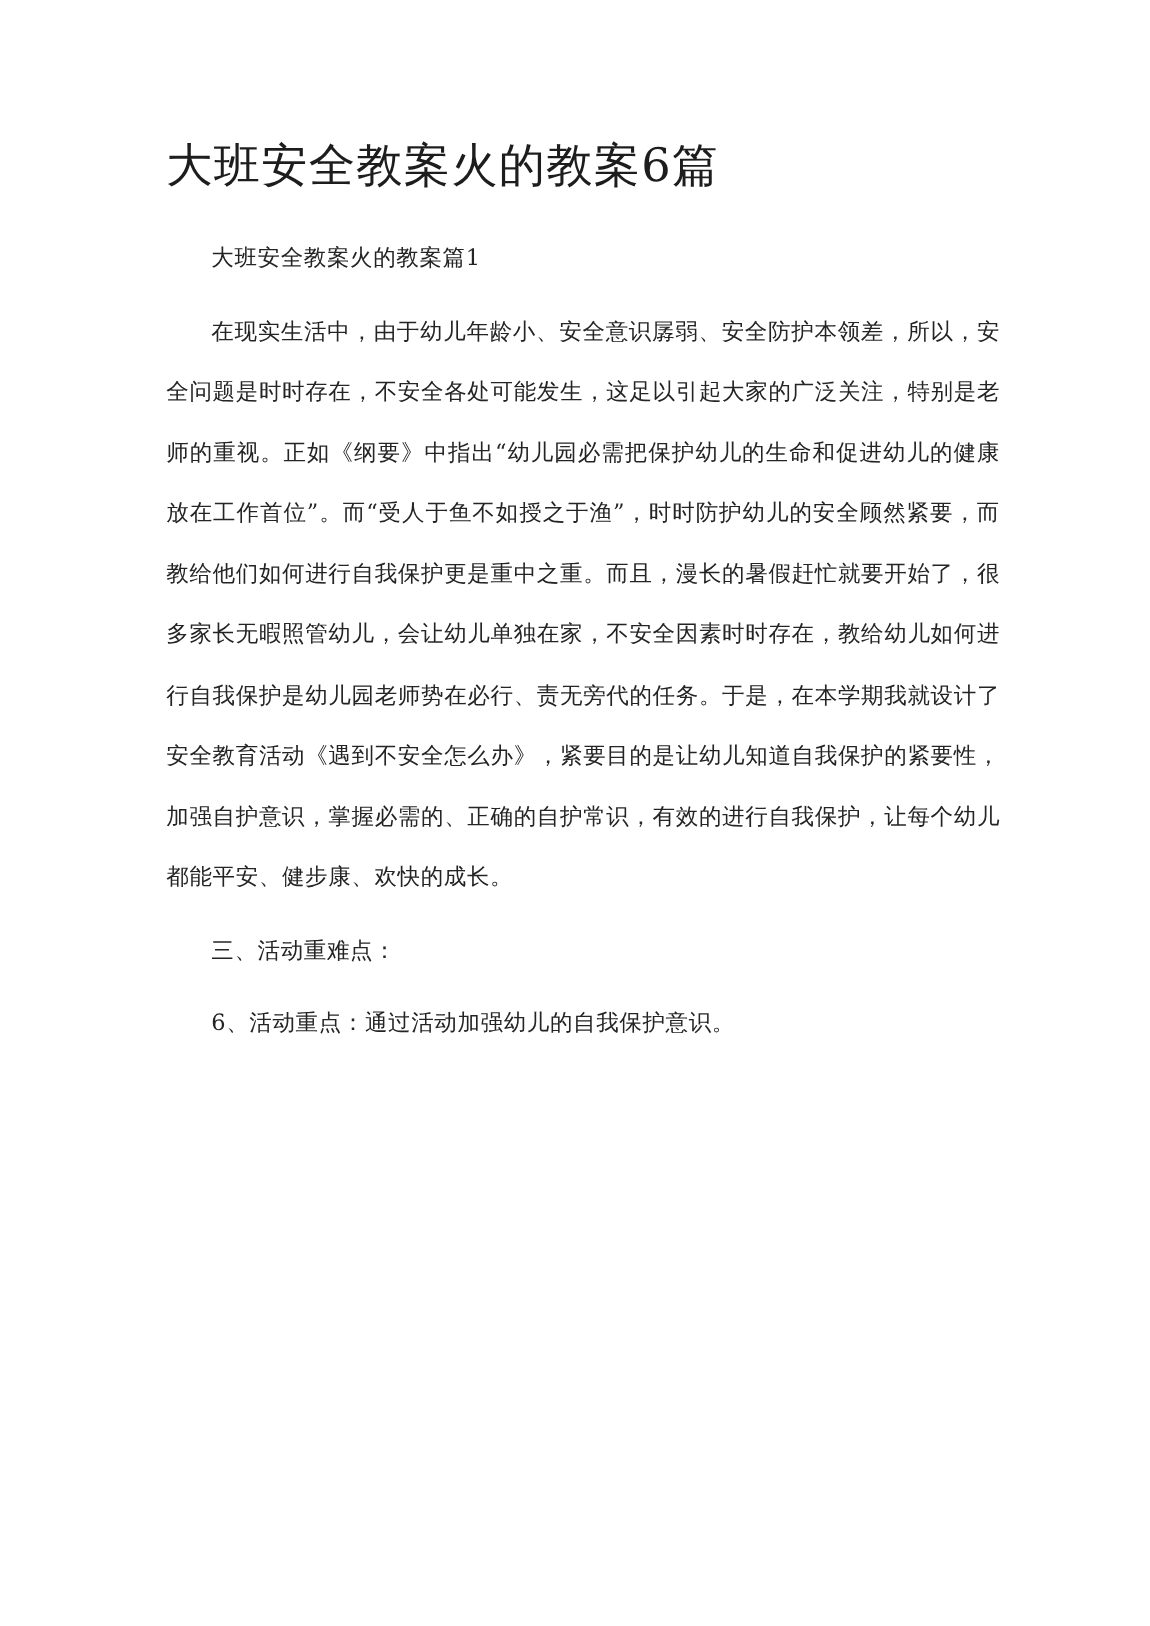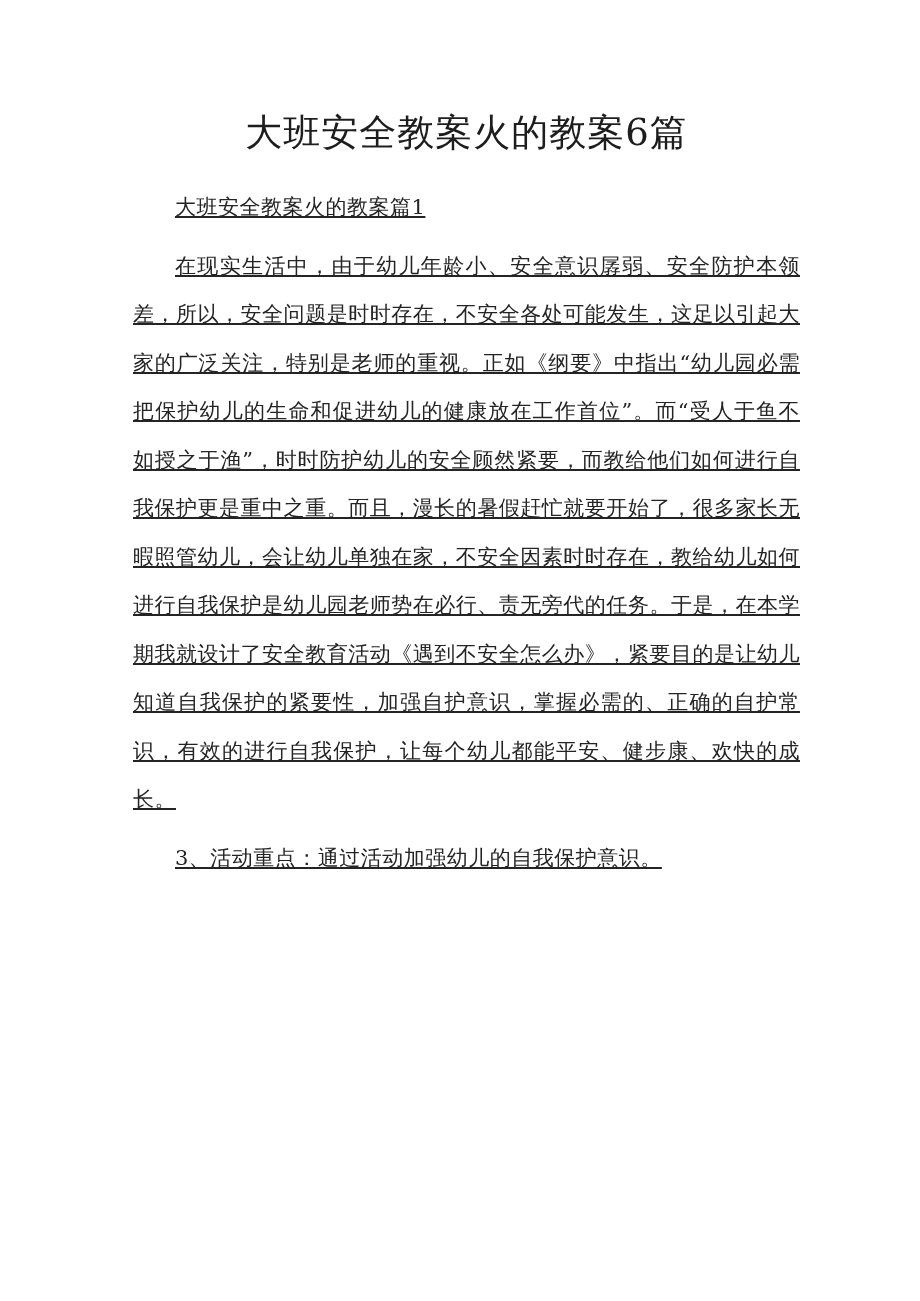--- a/index.html
+++ b/index.html
@@ -13,42 +13,42 @@
     font-family: "DejaVu Serif", "Liberation Serif", serif;
     color: #242424;
   }
   .content {
     padding: 110px 120px 0 133px;
   }
   .doc-title {
     font-size: 37px;
     line-height: 46px;
     font-weight: normal;
-    text-align: center;
+    text-align: left;
     letter-spacing: 1px;
     margin: 0 0 27px 0;
     color: #1d1d1d;
     white-space: nowrap;
   }
   .para {
-    font-size: 21px;
+    font-size: 18px;
     line-height: 48.5px;
     margin: 0 0 10px 0;
     text-indent: 2em;
     text-align: justify;
     letter-spacing: 0.5px;
     color: #242424;
-    text-decoration: underline;
   }
 </style>
 </head>
 <body>
 
 <div class="page">
   <div class="content">
     <h1 class="doc-title">大班安全教案火的教案6篇</h1>
     <div>
         <p class="para subtitle">大班安全教案火的教案篇1</p>
         <p class="para body">在现实生活中，由于幼儿年龄小、安全意识孱弱、安全防护本领差，所以，安全问题是时时存在，不安全各处可能发生，这足以引起大家的广泛关注，特别是老师的重视。正如《纲要》中指出“幼儿园必需把保护幼儿的生命和促进幼儿的健康放在工作首位”。而“受人于鱼不如授之于渔”，时时防护幼儿的安全顾然紧要，而教给他们如何进行自我保护更是重中之重。而且，漫长的暑假赶忙就要开始了，很多家长无暇照管幼儿，会让幼儿单独在家，不安全因素时时存在，教给幼儿如何进行自我保护是幼儿园老师势在必行、责无旁代的任务。于是，在本学期我就设计了安全教育活动《遇到不安全怎么办》，紧要目的是让幼儿知道自我保护的紧要性，加强自护意识，掌握必需的、正确的自护常识，有效的进行自我保护，让每个幼儿都能平安、健步康、欢快的成长。</p>
-        <p class="para list-item">3、活动重点：通过活动加强幼儿的自我保护意识。</p>
+        <p class="para heading">三、活动重难点：</p>
+        <p class="para list-item">6、活动重点：通过活动加强幼儿的自我保护意识。</p>
       </div>
   </div>
 </div>
 
 </body></html>

